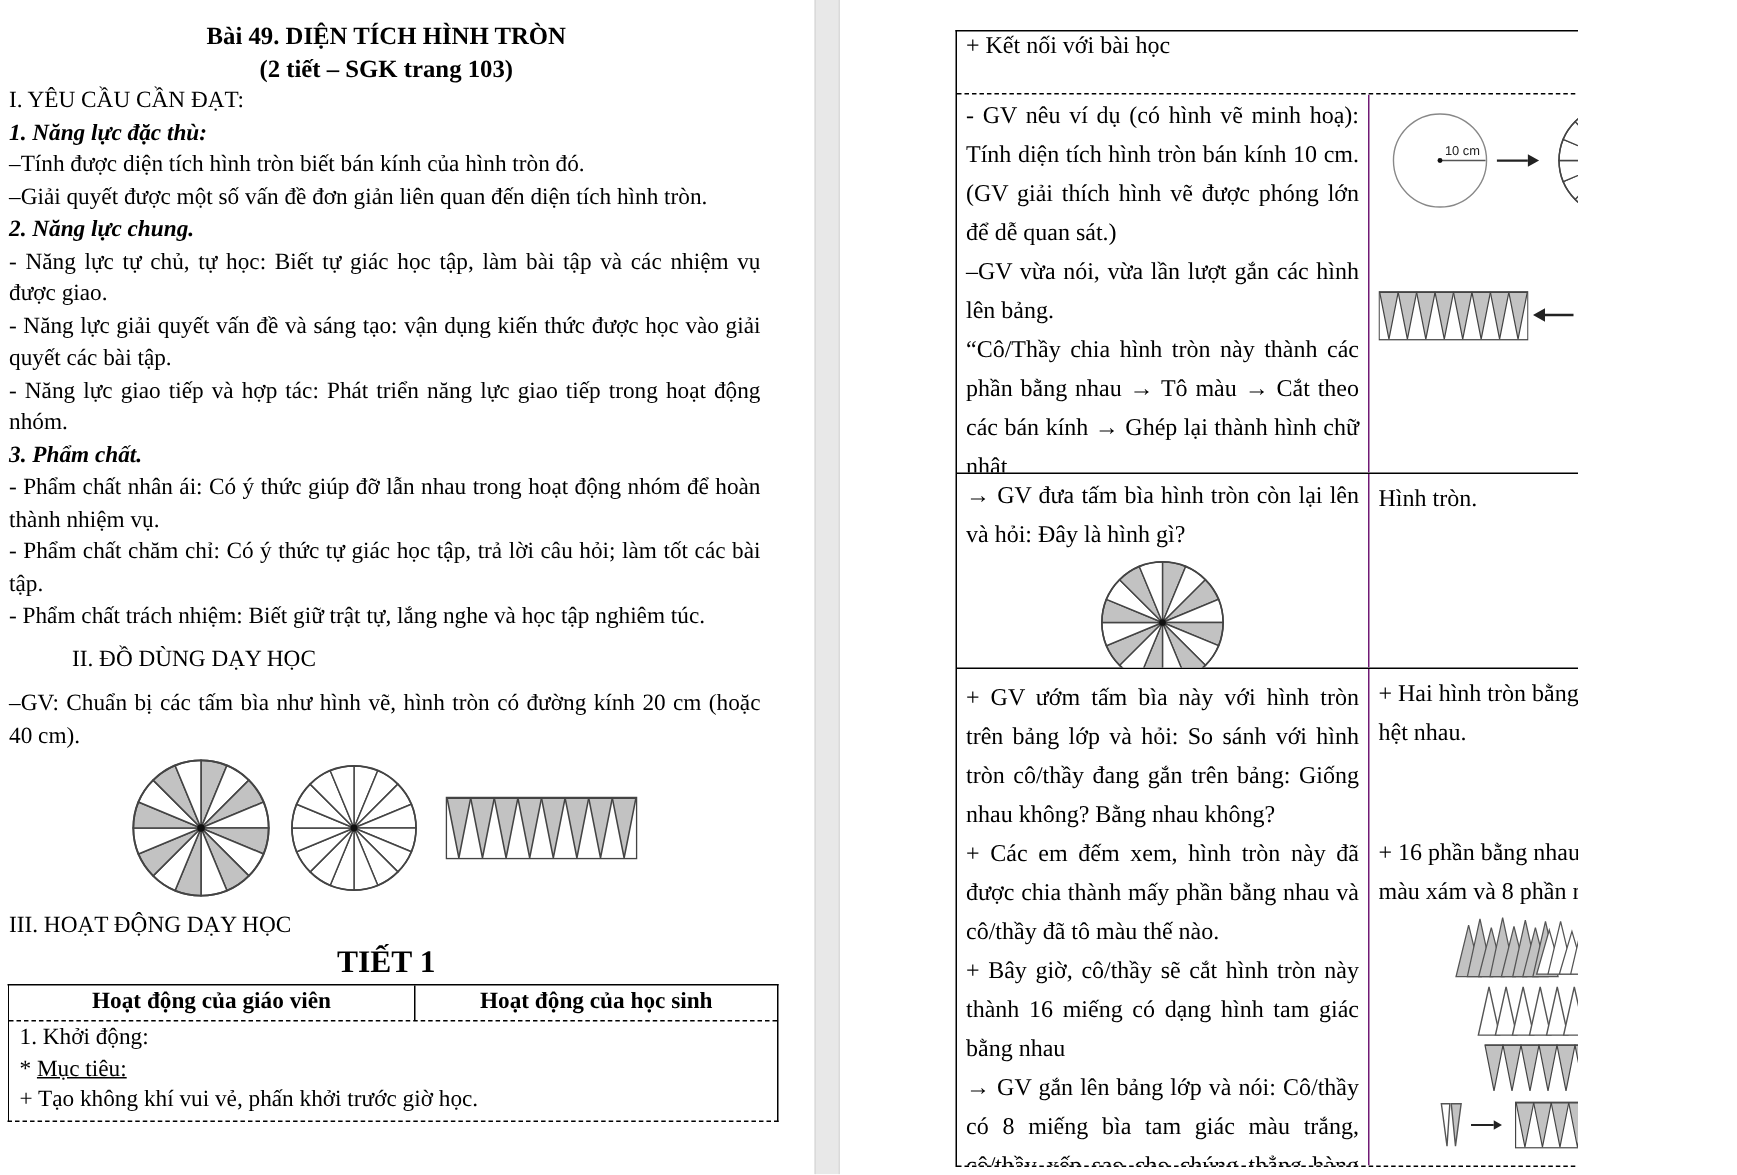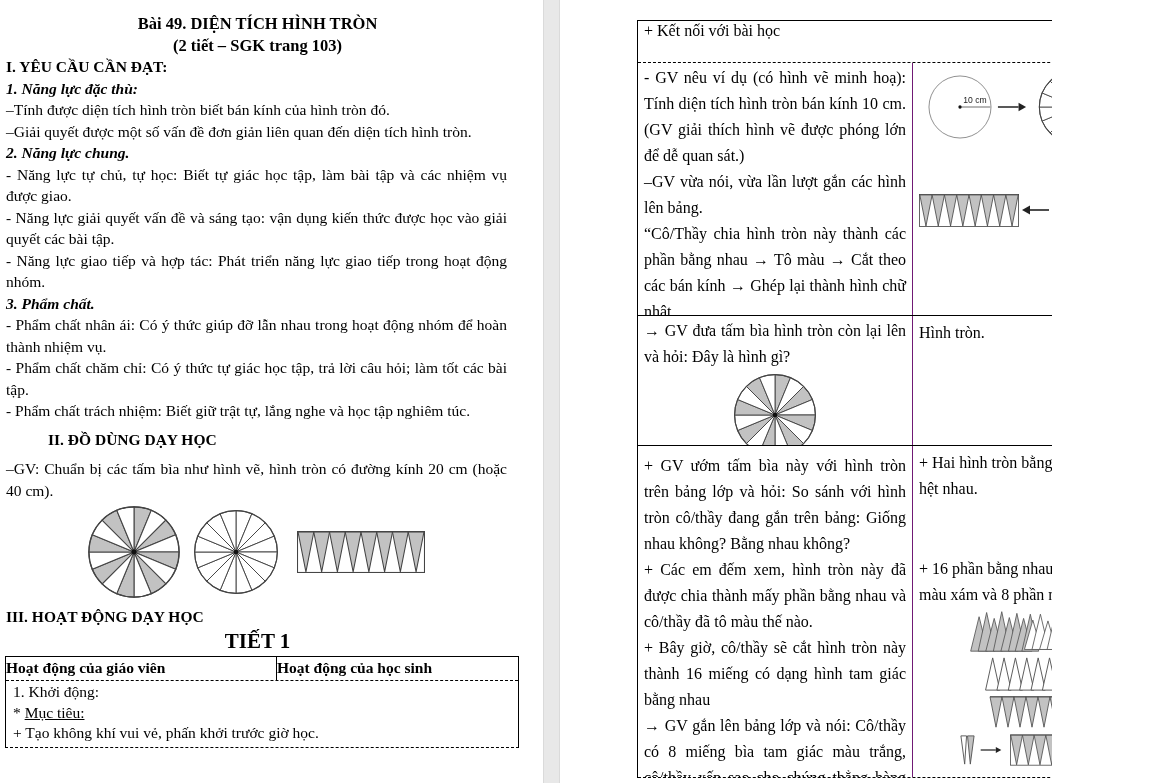--- a/index.html
+++ b/index.html
@@ -9,32 +9,32 @@
   .page{position:absolute;top:0;height:783px;background:#fff;}
   .page1{left:0;width:543px;font-size:15.5px;line-height:21.5px;}
   .page2{left:560px;width:598px;font-size:16px;line-height:26px;}
   .page-gap{position:absolute;left:543px;top:0;width:17px;height:783px;background:#e8e8e8;
             border-left:1px solid #dadada;border-right:1px solid #dadada;box-sizing:border-box;}
   .crop{position:absolute;background:#b8b8b8;}
 
   
   .p1-inner{padding-top:13px;}
   .title{font-weight:bold;text-align:center;font-size:16.5px;margin:0 34px 0 6px;}
-  .h1{font-weight:bold;margin:0 38px 0 6px;}
+  .h1{font-weight:normal;margin:0 38px 0 6px;}
   .h2{font-weight:bold;font-style:italic;margin:0 38px 0 6px;}
   .para{margin:0 36px 0 6px;text-align:justify;}
   .sp-top{margin-top:7px;margin-left:48px;}
   .figrow1{display:flex;align-items:center;margin-left:86px;height:98px;margin-top:2px;}
   .fig-c1{width:96px;height:96px;}
   .fig-c2{width:88px;height:88px;margin-left:10px;}
   .fig-strip1{width:128px;height:42px;margin-left:17px;}
   .tiet{font-weight:bold;text-align:center;font-size:21px;margin:3px 34px 4px 6px;}
   .t1{margin-left:5px;width:514px;border:1px solid #000;border-bottom:1px dashed #000;box-sizing:border-box;}
   .t1-head{display:grid;grid-template-columns:271px 1fr;border-bottom:1px dashed #000;
-           font-weight:bold;text-align:left;height:23px;line-height:22px;}
+           font-weight:bold;text-align:center;height:23px;line-height:22px;}
   .t1-h1{border-right:1px solid #000;}
   .t1-body{padding:1px 7px 3px 7px;line-height:20.5px;}
   .bold{font-weight:normal;}
   .ul{text-decoration:underline;}
 
   
   .t2{position:absolute;left:77px;top:20px;width:514px;border:1px solid #000;border-bottom:none;box-sizing:border-box;}
   .t2 p{margin:0;}
   .rowA{border-bottom:1px dashed #000;height:42px;box-sizing:border-box;padding:0 6px;line-height:20.5px;overflow:hidden;}
   .t2row{display:grid;grid-template-columns:274px 1fr;box-sizing:border-box;overflow:hidden;}

